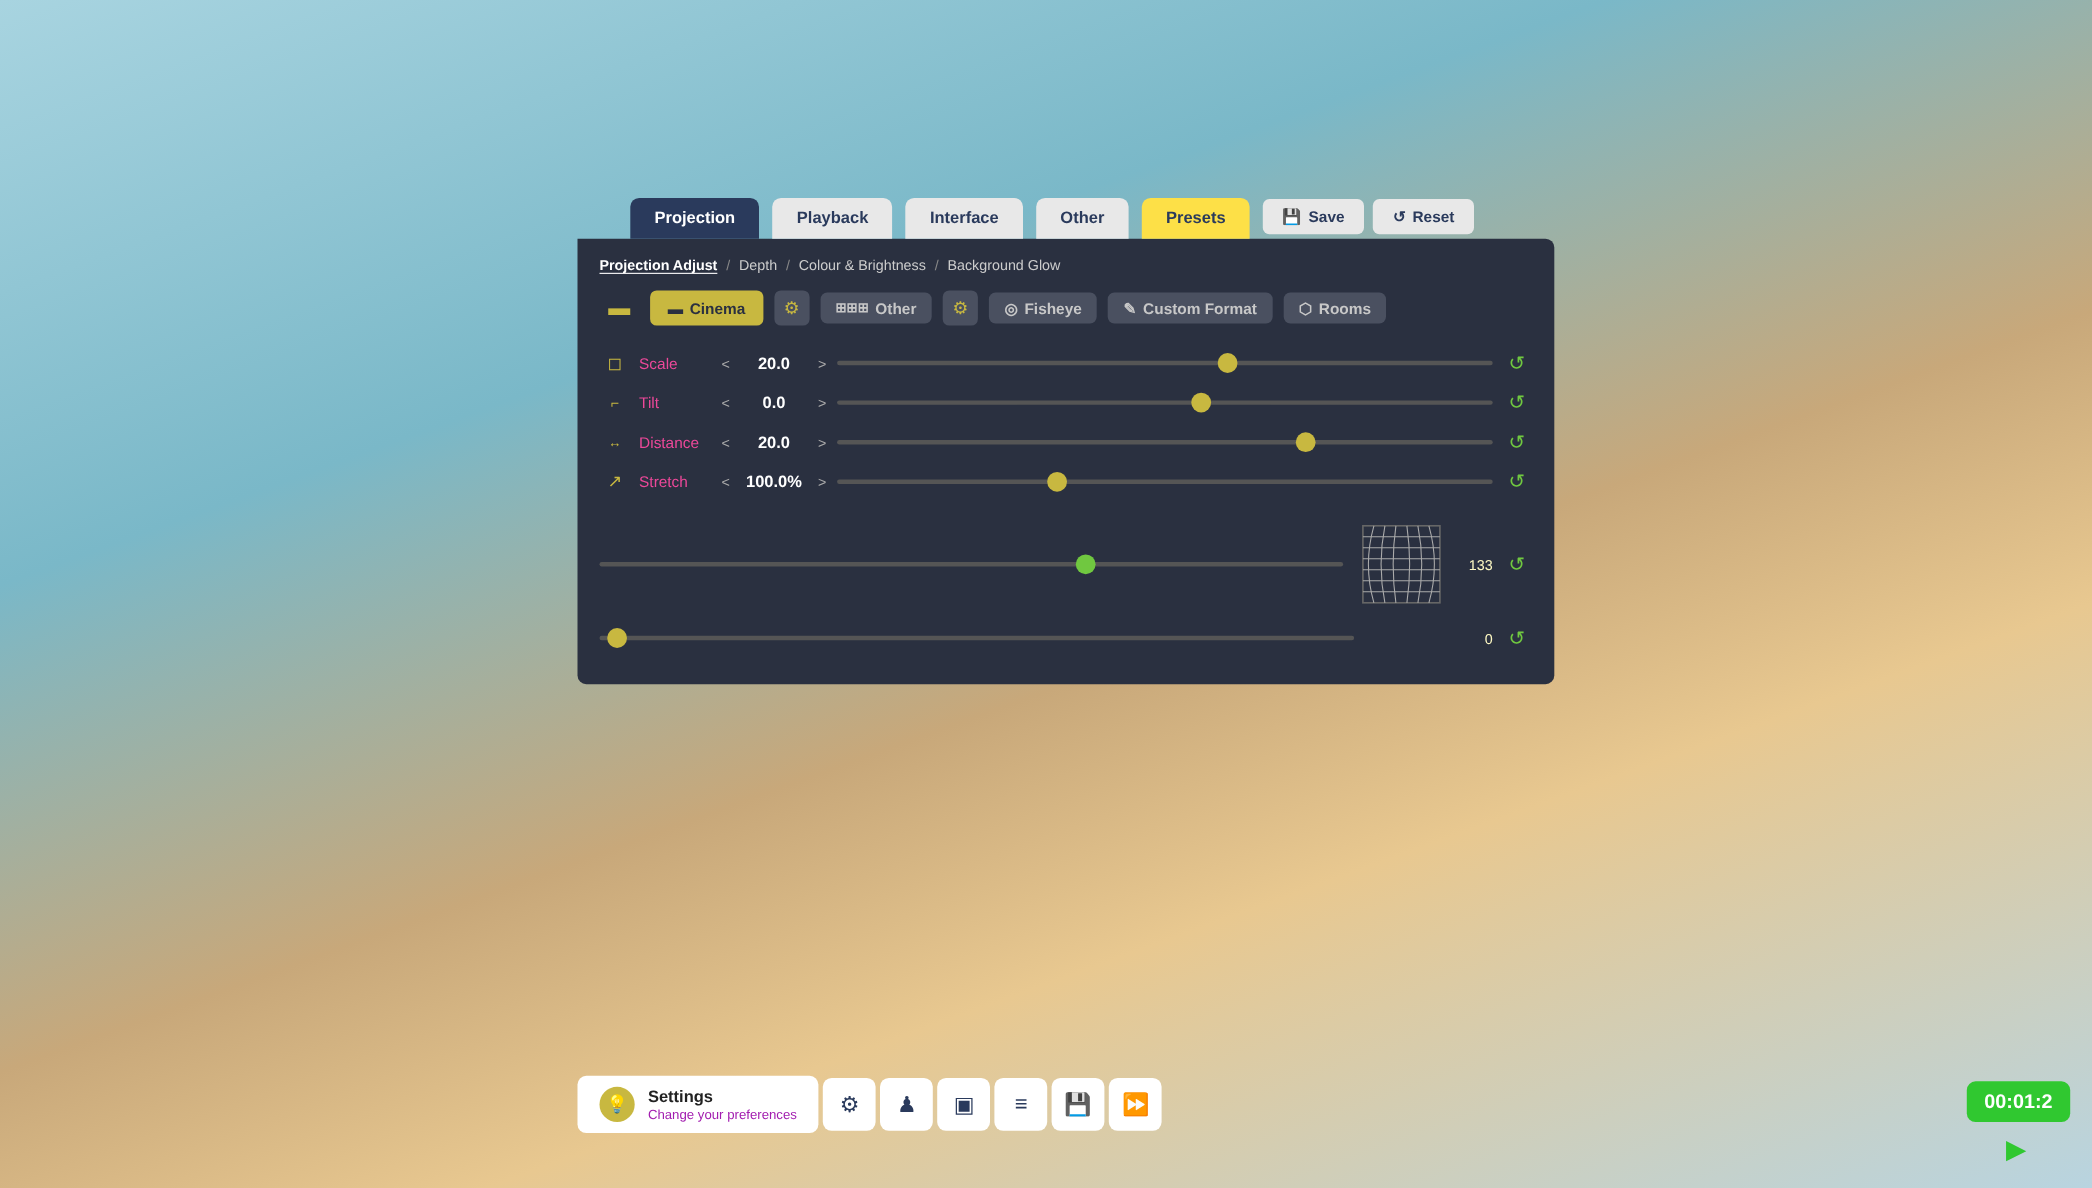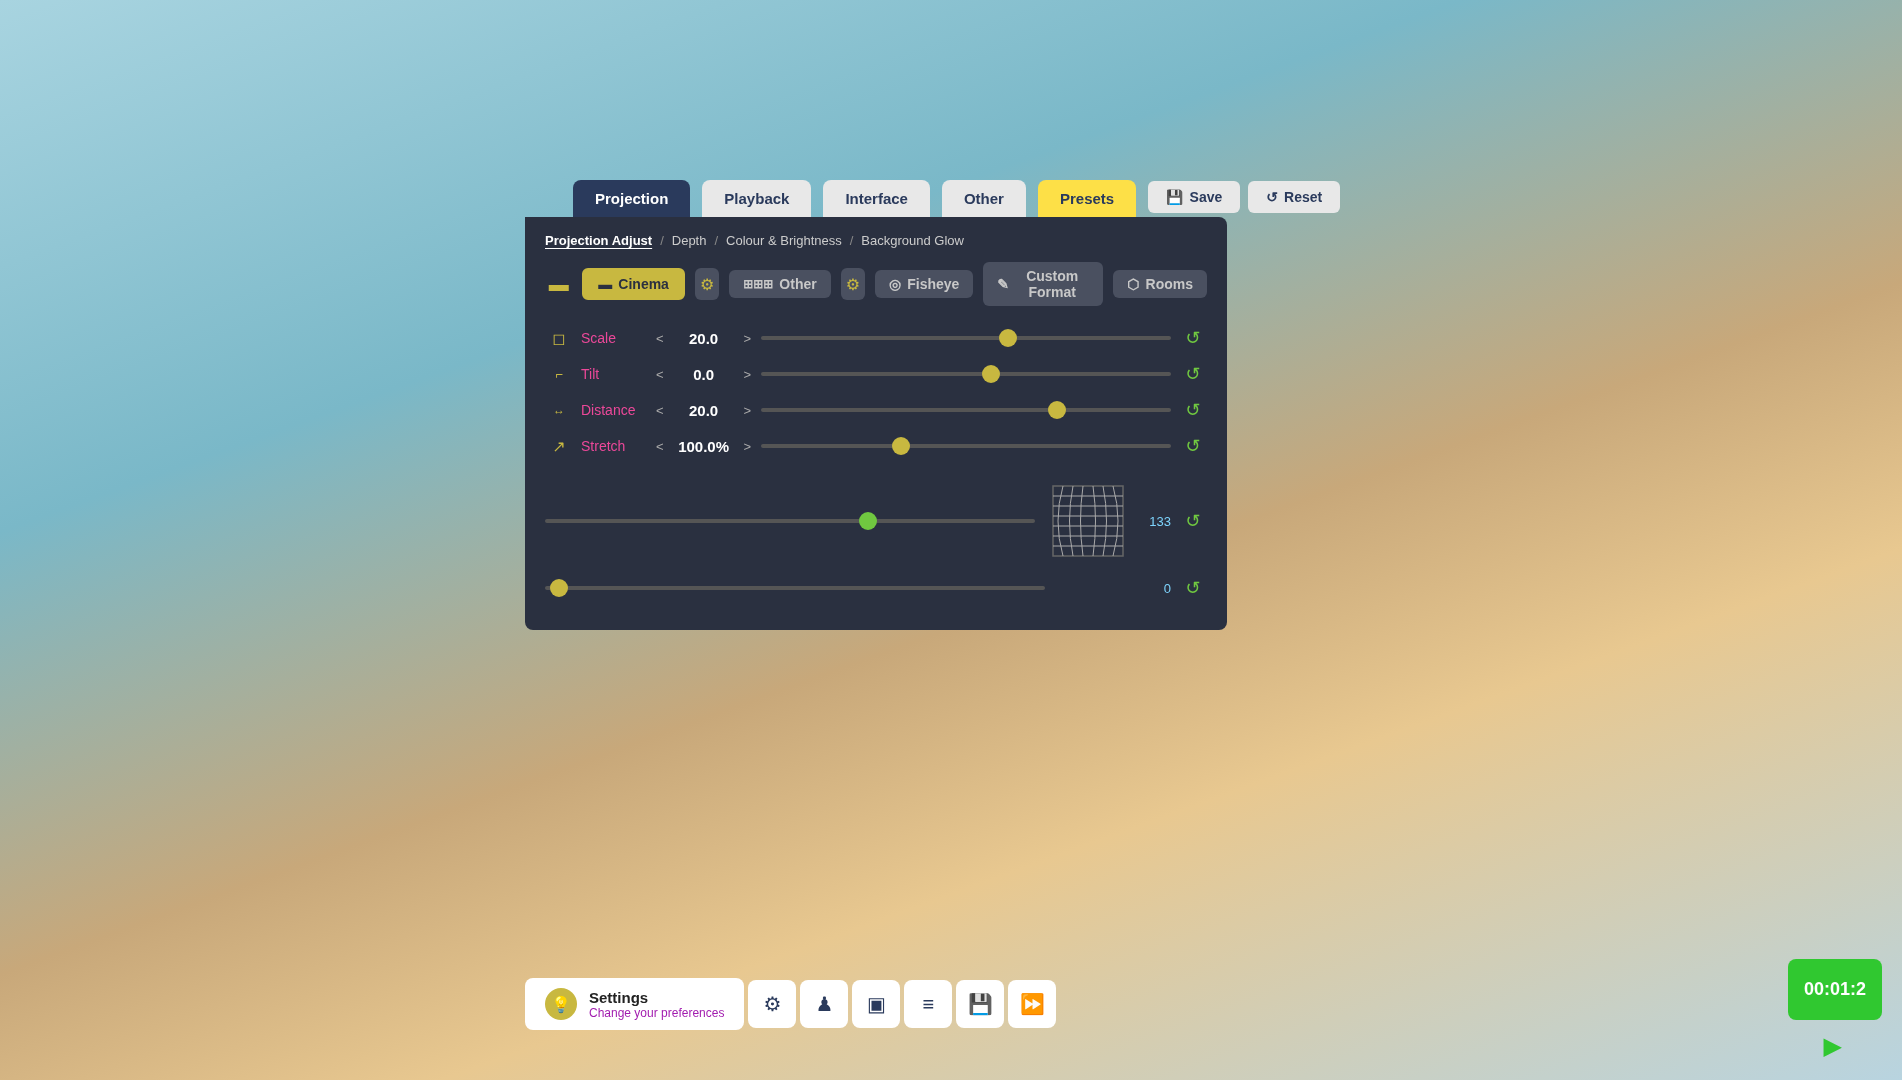--- a/index.html
+++ b/index.html
@@ -84,21 +84,21 @@
     .btn-reset {
       background: #e8e8e8;
       color: #2a3a5c;
     }
 
     
     .main-panel {
       background: #2a3040;
       border-radius: 0 8px 8px 8px;
       padding: 16px 20px 20px 20px;
-      width: 702px;
+      width: 888px;
     }
 
     
     .breadcrumb {
       display: flex;
       align-items: center;
       gap: 8px;
       margin-bottom: 14px;
       font-size: 13px;
       color: #ccc;
@@ -284,21 +284,21 @@
     .barrel-visual {
       width: 90px;
       height: 90px;
       flex-shrink: 0;
       display: flex;
       align-items: center;
       justify-content: center;
     }
 
     .barrel-value-label {
-      color: #7dd3fc;
+      color: #fef9c3;
       font-size: 13px;
       min-width: 30px;
       text-align: right;
     }
 
     
     .bottom-toolbar {
       position: absolute;
       bottom: 50px;
       left: 525px;
@@ -359,21 +359,21 @@
 
     
     .timer-badge {
       position: absolute;
       bottom: 60px;
       right: 20px;
       background: #30c830;
       color: #fff;
       font-size: 18px;
       font-weight: bold;
-      padding: 20px 16px;
+      padding: 8px 16px;
       border-radius: 8px;
     }
 
     
     .play-btn {
       position: absolute;
       bottom: 20px;
       right: 60px;
       color: #30c830;
       font-size: 24px;

